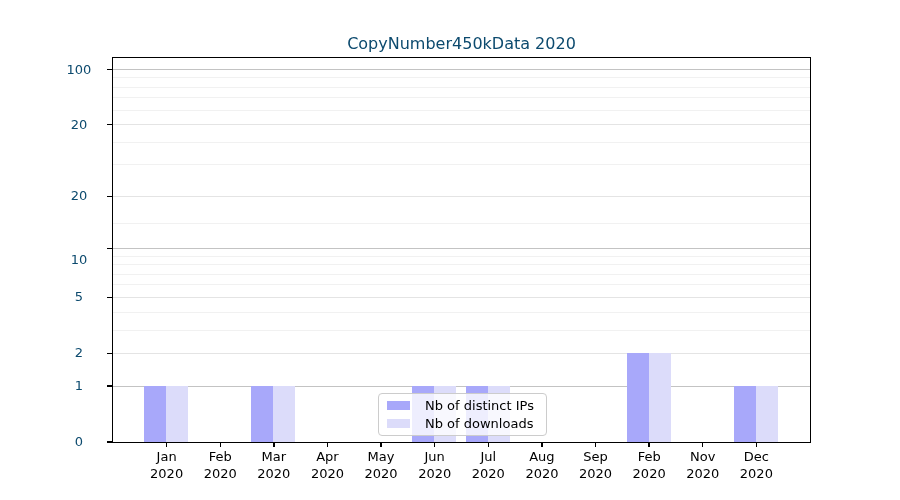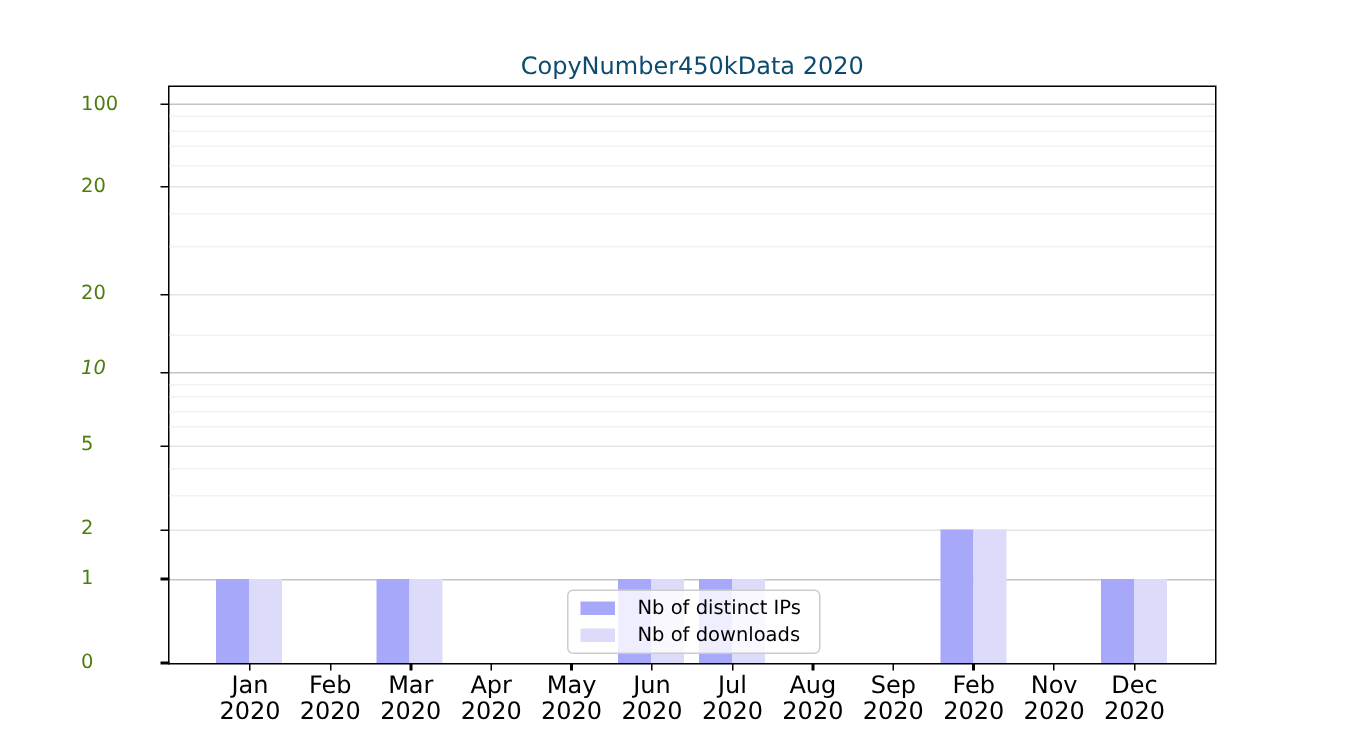--- a/index.html
+++ b/index.html
@@ -33,40 +33,40 @@
     position: absolute;
     left: 0; width: 100%; height: 1px;
   }
   .bar {
     position: absolute;
     bottom: 0;
   }
   .ytick-label {
     position: absolute;
     width: 50px; left: 54px;
-    text-align: left;
+    text-align: center;
     font-size: 13px; line-height: 18px;
-    color: #4d7c0f;
+    color: #0c4a6e;
   }
   .ytick-mark {
     position: absolute;
     width: 6px; height: 1.4px;
     background: #000000;
   }
   .xtick-mark {
     position: absolute;
     width: 1.4px; height: 5px;
     top: 442px;
     background: #000000;
   }
   .xtick-label {
     position: absolute;
     top: 449px; width: 60px;
     text-align: center;
-    font-size: 16px; line-height: 16.5px;
+    font-size: 13px; line-height: 16.5px;
     color: #000000;
   }
   .legend {
     position: absolute;
     left: 378px; top: 393px;
     width: 169px; height: 43px;
     background: rgba(255, 255, 255, 0.8);
     border: 1px solid #cccccc;
     border-radius: 4px;
     box-sizing: border-box;
@@ -136,21 +136,21 @@
   <div id="y-axis">
       <div class="ytick-mark" style="left: 106.5px; top: 441.3px;"></div>
       <div class="ytick-label" style="top: 433px;">0</div>
       <div class="ytick-mark" style="left: 106.5px; top: 385.357px;"></div>
       <div class="ytick-label" style="top: 377.057px;">1</div>
       <div class="ytick-mark" style="left: 106.5px; top: 352.632px;"></div>
       <div class="ytick-label" style="top: 344.332px;">2</div>
       <div class="ytick-mark" style="left: 106.5px; top: 296.688px;"></div>
       <div class="ytick-label" style="top: 288.388px;">5</div>
       <div class="ytick-mark" style="left: 106.5px; top: 247.768px;"></div>
-      <div class="ytick-label" style="top: 237px; font-style: italic;">10</div>
+      <div class="ytick-label" style="top: 251px;">10</div>
       <div class="ytick-mark" style="left: 106.5px; top: 195.579px;"></div>
       <div class="ytick-label" style="top: 187.279px;">20</div>
       <div class="ytick-mark" style="left: 106.5px; top: 123.965px;"></div>
       <div class="ytick-label" style="top: 115.665px;">20</div>
       <div class="ytick-mark" style="left: 106.5px; top: 68.8169px;"></div>
       <div class="ytick-label" style="top: 60.5169px;">100</div>
     </div>
   <div id="x-axis">
       <div class="xtick-mark" style="left: 165.915px;"></div>
       <div class="xtick-label" style="left: 136.615px;">

